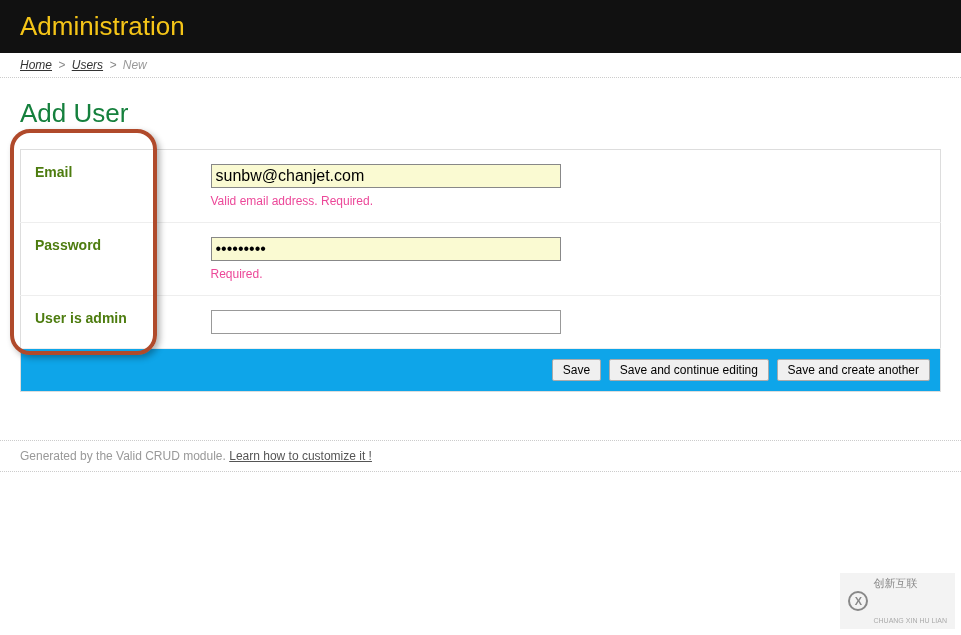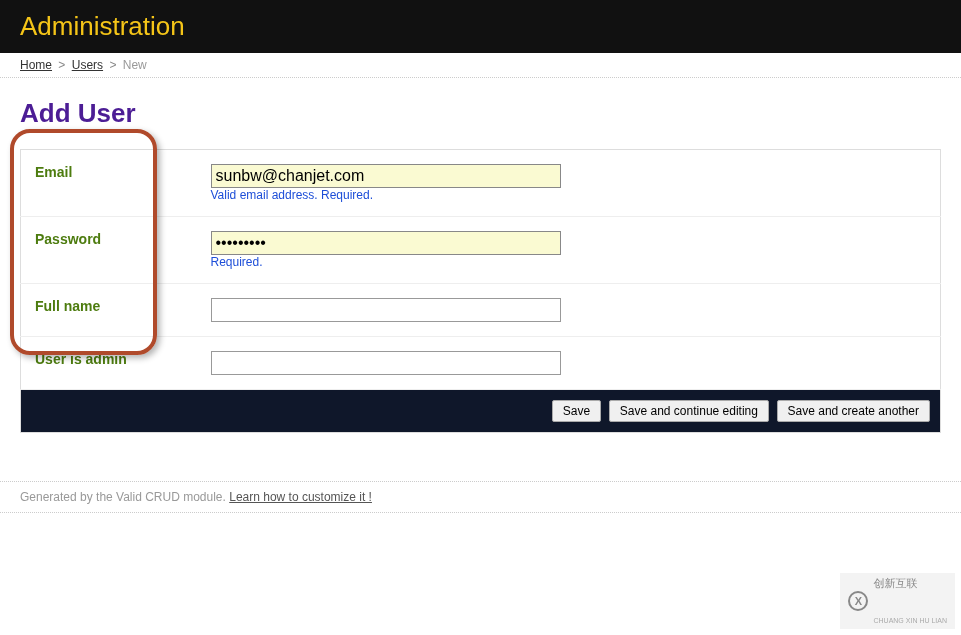--- a/index.html
+++ b/index.html
@@ -26,39 +26,40 @@
     .header-title {
       color: #f5c518;
       font-size: 26px;
       font-weight: normal;
     }
     .breadcrumb {
       padding: 5px 20px;
       border-bottom: 1px dotted #ccc;
       font-size: 12px;
       color: #888;
+      font-style: italic;
     }
     .breadcrumb a {
       color: #333;
       text-decoration: underline;
     }
     .breadcrumb .sep {
       margin: 0 3px;
       color: #888;
     }
     .breadcrumb .current {
       color: #999;
     }
     .content {
       padding: 20px;
     }
     .page-title {
       font-size: 26px;
-      font-weight: bold;
-      color: #4c1d95;
+      font-weight: normal;
+      color: #15803d;
       margin-bottom: 20px;
     }
     .form-table {
       width: 100%;
       border: 1px solid #ddd;
       border-collapse: collapse;
     }
     .form-row {
       border-bottom: 1px solid #eee;
     }
@@ -81,25 +82,26 @@
       padding: 2px 4px;
       border: 1px solid #999;
       font-size: 16px;
       font-family: Arial, sans-serif;
     }
     .input-cell input.highlight {
       background: #fafad2;
       border: 1px solid #888;
     }
     .hint {
-      color: #1d4ed8;
-      font-size: 12px;
+      color: #ec4899;
+      font-size: 12px;
+      margin-top: 6px;
     }
     .button-row {
-      background: #0f172a;
+      background: #0ea5e9;
       text-align: right;
       padding: 10px;
     }
     .button-row button {
       background: #f0f0f0;
       border: 1px solid #aaa;
       padding: 3px 10px;
       font-size: 12px;
       font-family: Arial, sans-serif;
       cursor: pointer;
@@ -187,26 +189,20 @@
       </td>
     </tr>
     <tr class="form-row">
       <td class="label-cell">Password</td>
       <td class="input-cell">
         <input type="password" class="highlight" value="password1" style="">
         <div class="hint">Required.</div>
       </td>
     </tr>
     <tr class="form-row">
-      <td class="label-cell">Full name</td>
-      <td class="input-cell">
-        <input type="text" value="" style="">
-      </td>
-    </tr>
-    <tr class="form-row">
       <td class="label-cell">User is admin</td>
       <td class="input-cell">
         <input type="text" value="" style="">
       </td>
     </tr>
     <tr>
       <td colspan="2" class="button-row">
         <button>Save</button>
         <button>Save and continue editing</button>
         <button>Save and create another</button>

